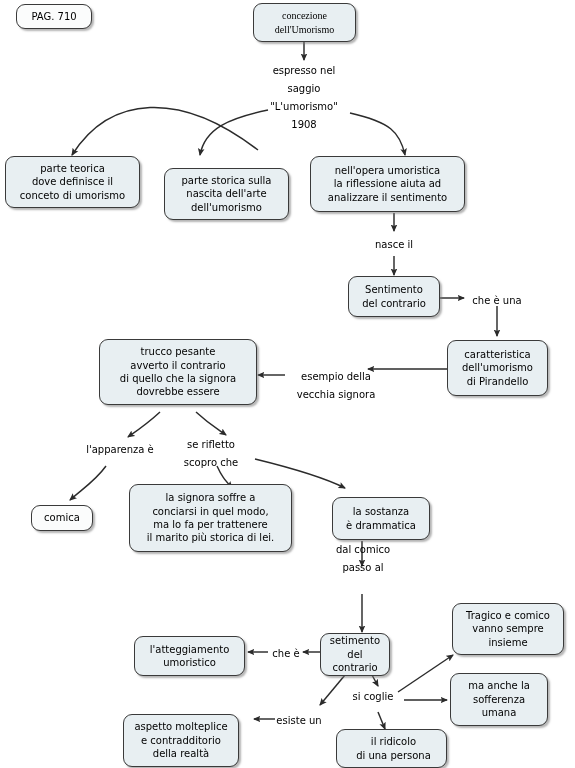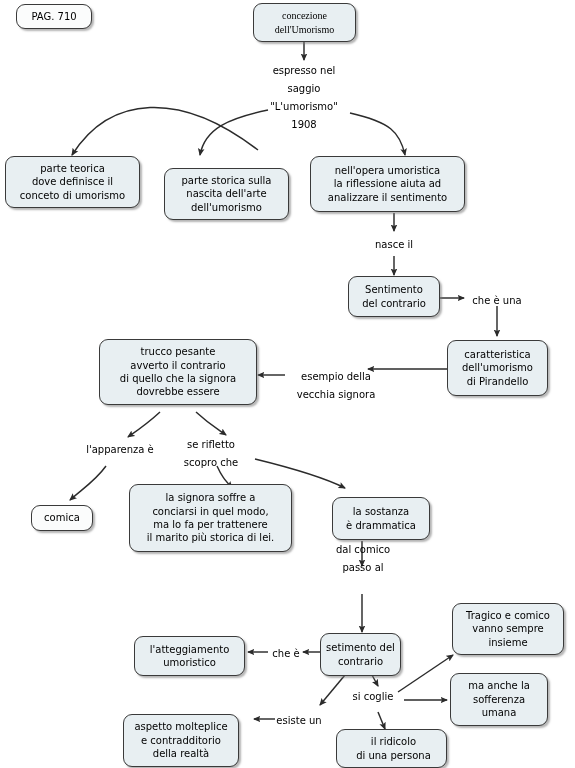--- a/index.html
+++ b/index.html
@@ -155,21 +155,21 @@
   <div class="node plain" style="left:31px; top:505px; width:62px; height:26px;">comica</div>
 
   <div class="node" style="left:129px; top:484px; width:163px; height:68px;">la signora soffre a
 conciarsi in quel modo,
 ma lo fa per trattenere
 il marito più storica di lei.</div>
 
   <div class="node" style="left:313px; top:497px; width:98px; height:43px;margin-left:19px;">la sostanza
 è drammatica</div>
 
-  <div class="node" style="left:320px; top:633px; width:81px; height:43px;">setimento del
+  <div class="node" style="left:320px; top:633px; width:70px; height:43px;">setimento del
 contrario</div>
 
   <div class="node" style="left:134px; top:636px; width:111px; height:40px;">l'atteggiamento
 umoristico</div>
 
   <div class="node" style="left:123px; top:694px; width:116px; height:53px;margin-top:20px;">aspetto molteplice
 e contradditorio
 della realtà</div>
 
   <div class="node" style="left:336px; top:729px; width:111px; height:39px;padding-left:8px;">il ridicolo

